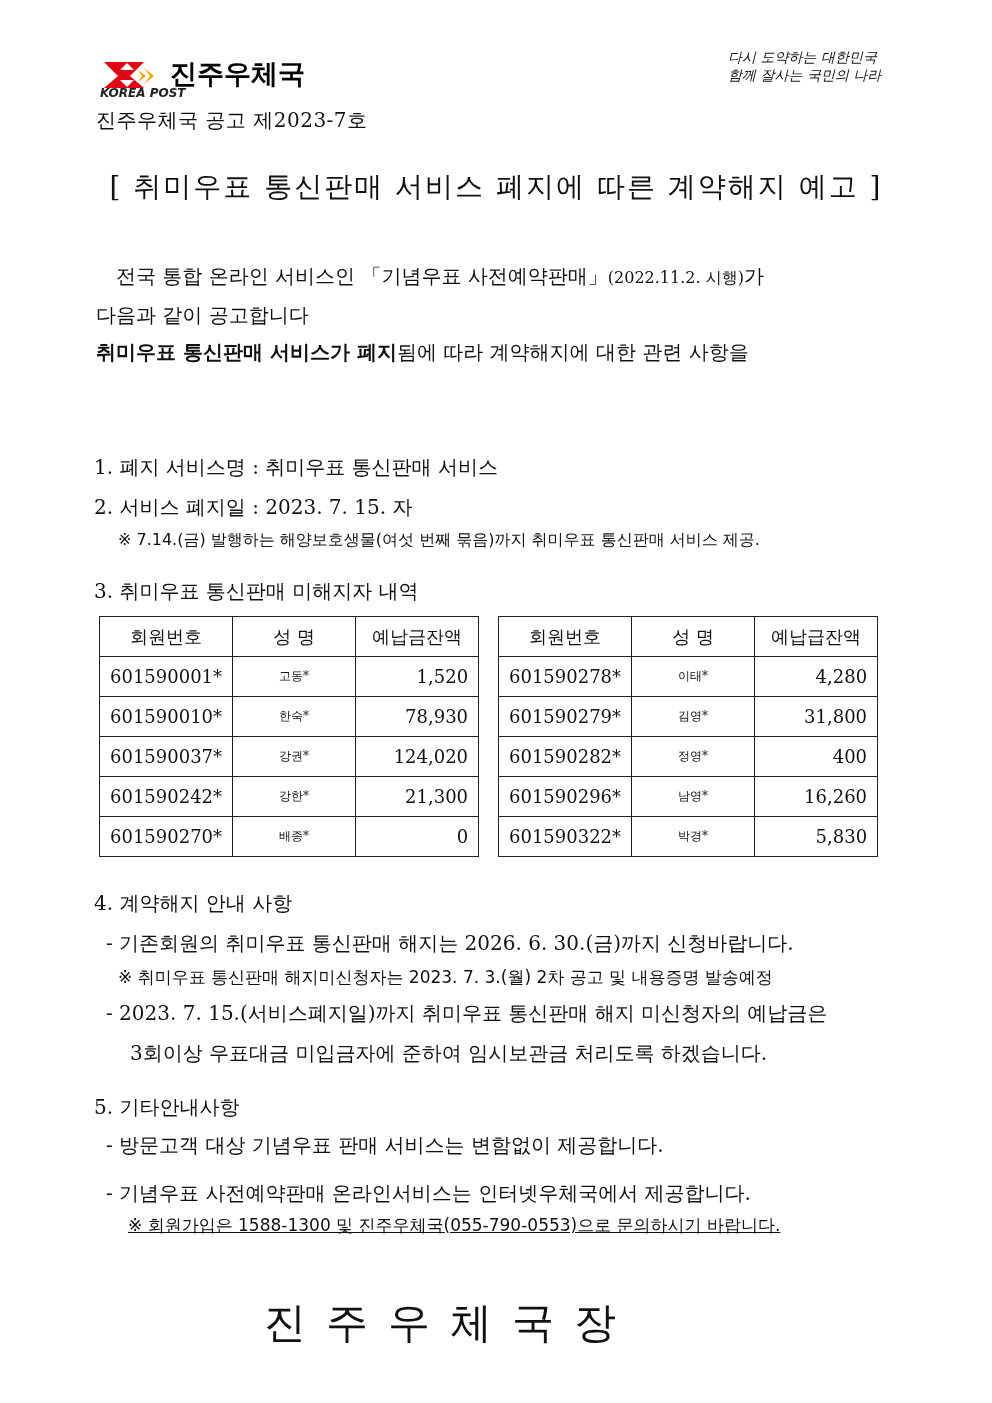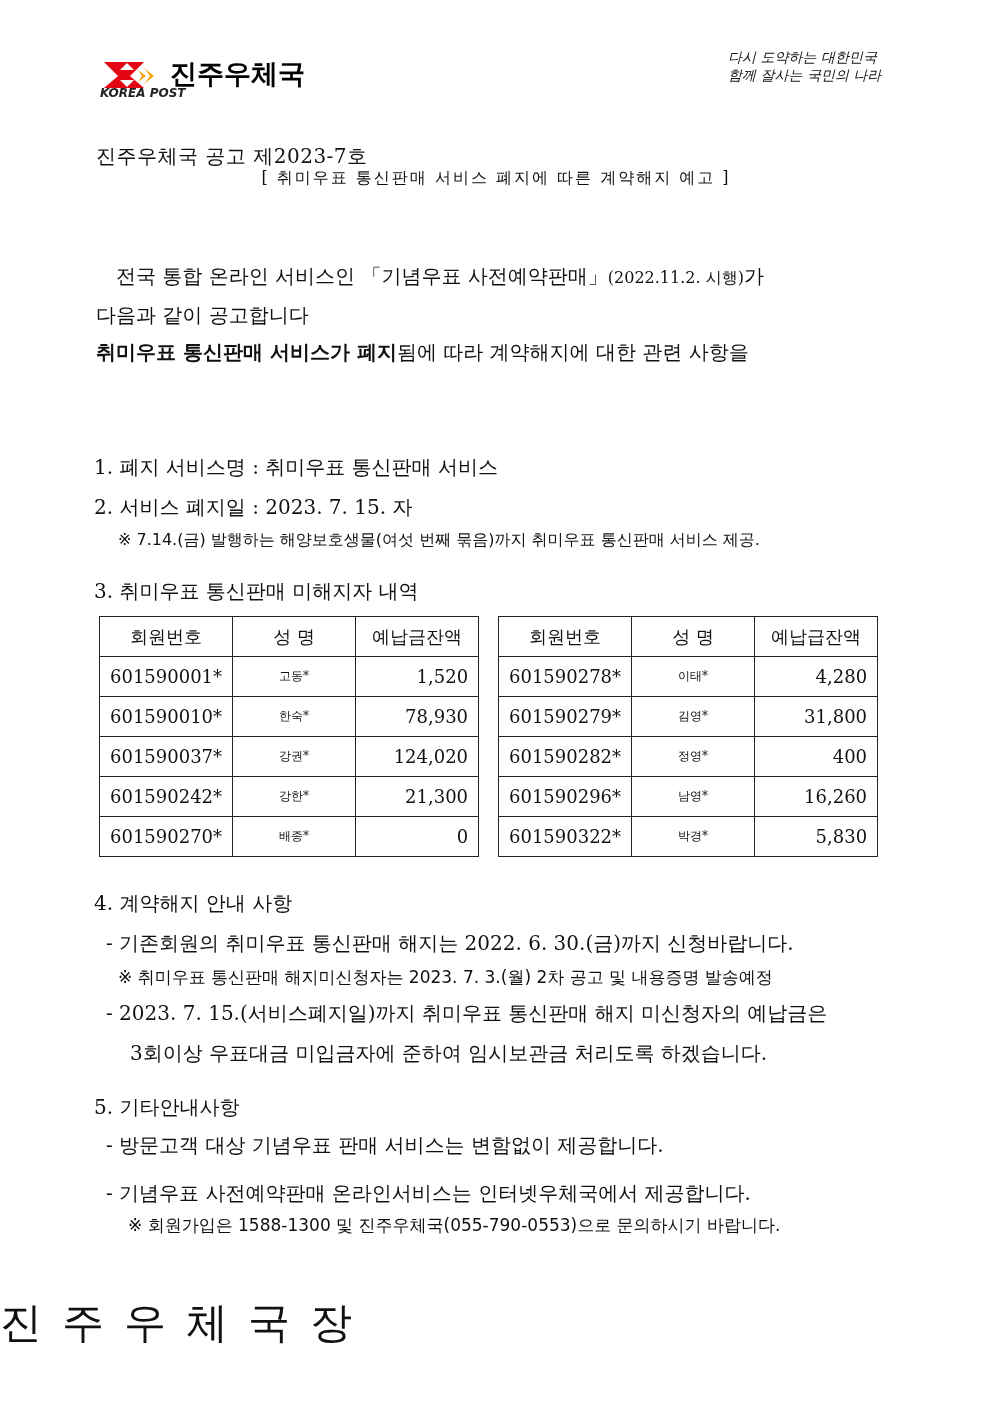--- a/index.html
+++ b/index.html
@@ -4,36 +4,36 @@
 <style>
   html, body { margin: 0; padding: 0; background: #ffffff; }
   body { width: 992px; height: 1403px; position: relative; overflow: hidden;
          font-family: "DejaVu Serif", "Liberation Serif", serif; color: #111; }
   .abs { position: absolute; }
   .logo { left: 100px; top: 56px; width: 60px; height: 40px; }
   .logo-text { left: 170px; top: 56px; font-family: "DejaVu Sans", "Liberation Sans", sans-serif;
                font-weight: bold; font-size: 27px; letter-spacing: 0px; color: #000; }
   .slogan { left: 728px; top: 48px; width: 180px; font-family: "DejaVu Sans", sans-serif;
             font-size: 14px; line-height: 18px; color: #111; font-style: italic; text-align: left; }
-  .notice-no { left: 96px; top: 107px; font-size: 20px; letter-spacing: 0.5px; margin-top: 36px; }
-  .title { left: 0; width: 992px; top: 168px; text-align: center; font-size: 16px; letter-spacing: 2px; }
+  .notice-no { left: 96px; top: 107px; font-size: 20px; letter-spacing: 0.5px; }
+  .title { left: 0; width: 992px; top: 168px; text-align: center; font-size: 28px; letter-spacing: 2px; }
   .para { left: 96px; width: 804px; top: 258px; font-size: 20px; line-height: 37.5px; text-align: justify; }
   .para .line { display: block; white-space: nowrap; }
   .para b { font-weight: bold; }
   .small { font-size: 16px; }
   .sec { left: 94px; font-size: 20px; white-space: nowrap; }
   .note { font-family: "DejaVu Sans", "Liberation Sans", sans-serif; font-size: 16px; white-space: nowrap; }
   table.mt { position: absolute; top: 616px; border-collapse: collapse; font-size: 18px; }
   table.mt td, table.mt th { border: 1px solid #222; height: 39px; padding: 0 10px; font-weight: normal; }
   table.mt th { text-align: center; }
   table.mt td.c { text-align: center; }
   table.mt td.r { text-align: right; }
   table.mt td.nm { font-size: 12px; }
   .c1 { width: 111px; } .c2 { width: 102px; } .c3 { width: 102px; }
-  .sig { left: 0; width: 900px; top: 1295px; font-size: 42px; letter-spacing: 20px; }
+  .sig { left: 0; width: 900px; top: 1295px; text-align: center; font-size: 42px; letter-spacing: 20px; }
 </style>
 </head>
 <body>
 
 <div class="abs logo">
   <svg width="60" height="40" viewBox="0 0 60 40">
     <polygon points="4,6 28,6 20,14 34,14 26,6 44,6 30,20 44,32 26,32 34,24 20,24 28,32 4,32 18,20" fill="#e30613"></polygon>
     <polygon points="44,12 54,20 44,28 50,20" fill="#f5a300"></polygon>
     <polygon points="38,14 46,20 38,26 42,20" fill="#f5a300"></polygon>
   </svg>
@@ -129,23 +129,23 @@
   </tr>
   <tr>
     <td class="c">601590322*</td>
     <td class="c nm">박경*</td>
     <td class="r">5,830</td>
   </tr>
 </tbody>
   </table>
 
 <div class="abs sec" style="top:890px;">4. 계약해지 안내 사항</div>
-<div class="abs sec" style="left:106px;top:930px;">- 기존회원의 취미우표 통신판매 해지는 2022. 6. 30.(금)까지 신청바랍니다.</div>
+<div class="abs sec" style="left:106px;top:930px;">- 기존회원의 취미우표 통신판매 해지는 2026. 6. 30.(금)까지 신청바랍니다.</div>
 <div class="abs note" style="left:118px;top:966px;font-size:17px;text-align:center;">※ 취미우표 통신판매 해지미신청자는 2023. 7. 3.(월) 2차 공고 및 내용증명 발송예정</div>
 <div class="abs sec" style="left:106px;top:1000px;">- 2023. 7. 15.(서비스폐지일)까지 취미우표 통신판매 해지 미신청자의 예납금은</div>
 <div class="abs sec" style="left:130px;top:1040px;">3회이상 우표대금 미입금자에 준하여 임시보관금 처리도록 하겠습니다.</div>
 
 <div class="abs sec" style="top:1094px;">5. 기타안내사항</div>
 <div class="abs sec" style="left:106px;top:1132px;">- 방문고객 대상 기념우표 판매 서비스는 변함없이 제공합니다.</div>
 <div class="abs sec" style="left:106px;top:1180px;">- 기념우표 사전예약판매 온라인서비스는 인터넷우체국에서 제공합니다.</div>
-<div class="abs note" style="left:128px;top:1214px;font-size:17px;">※ 회원가입은 1588-1300 및 진주우체국(055-790-0553)으로 문의하시기 바랍니다.</div>
+<div class="abs note" style="left:128px;top:1214px;font-size:17px;text-decoration:underline;">※ 회원가입은 1588-1300 및 진주우체국(055-790-0553)으로 문의하시기 바랍니다.</div>
 
 <div class="abs sig">진주우체국장</div>
 
 </body></html>

